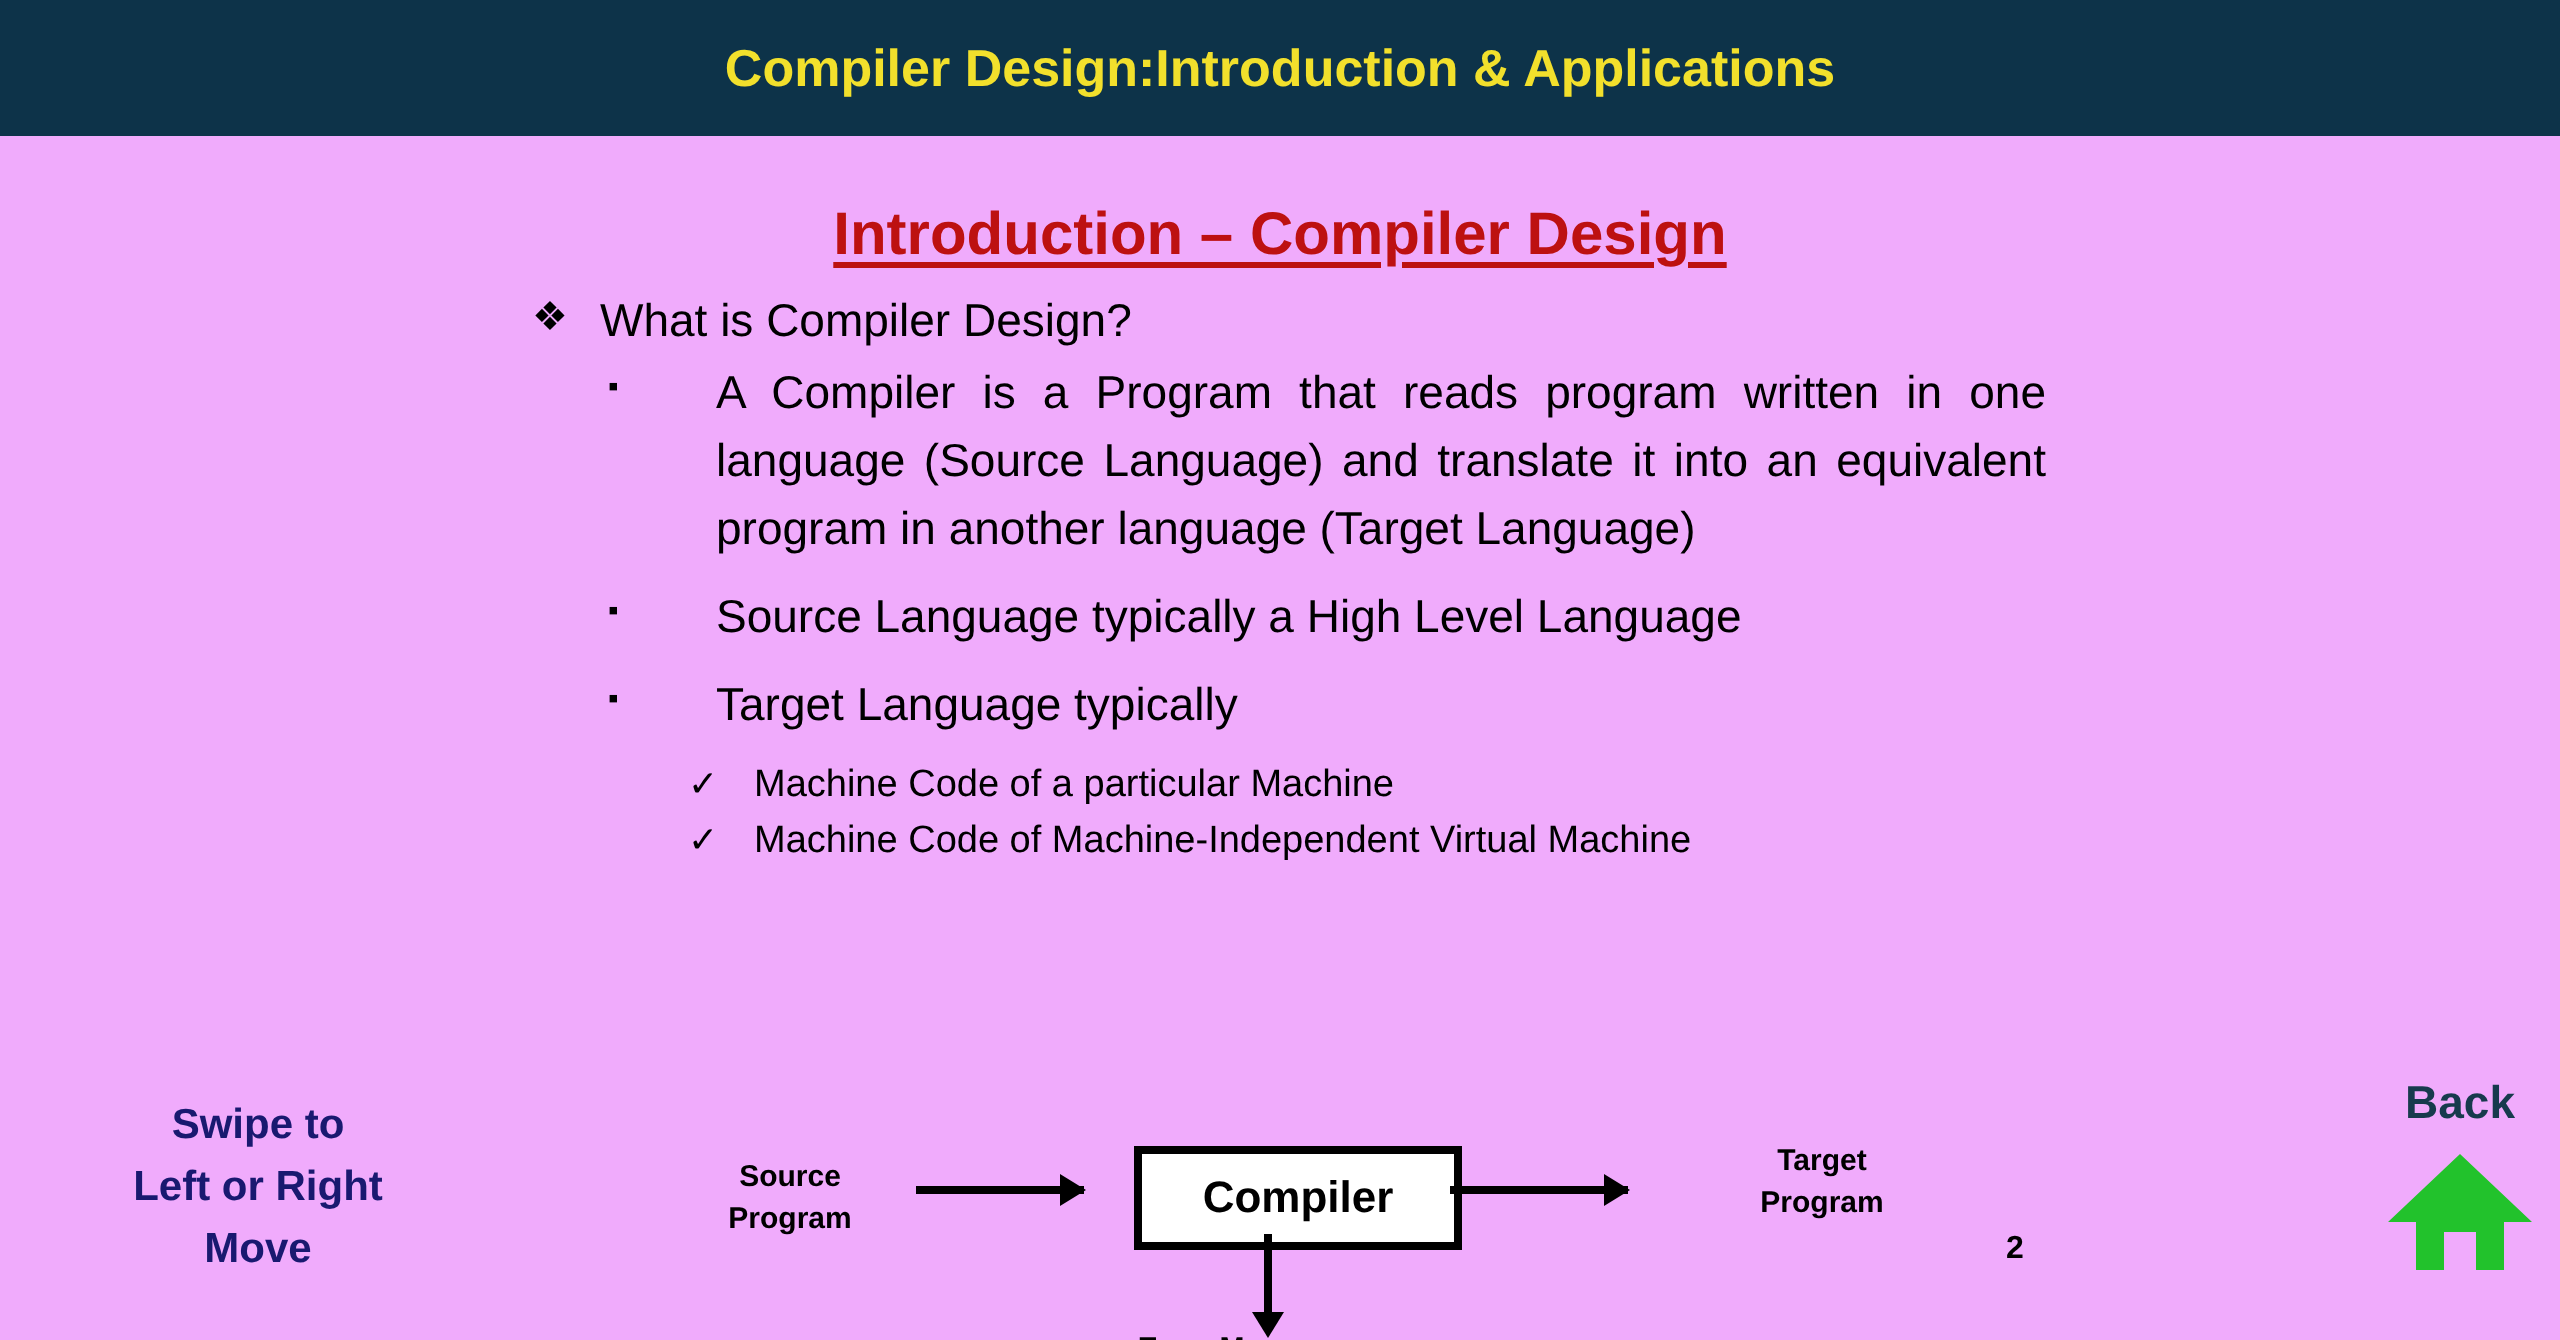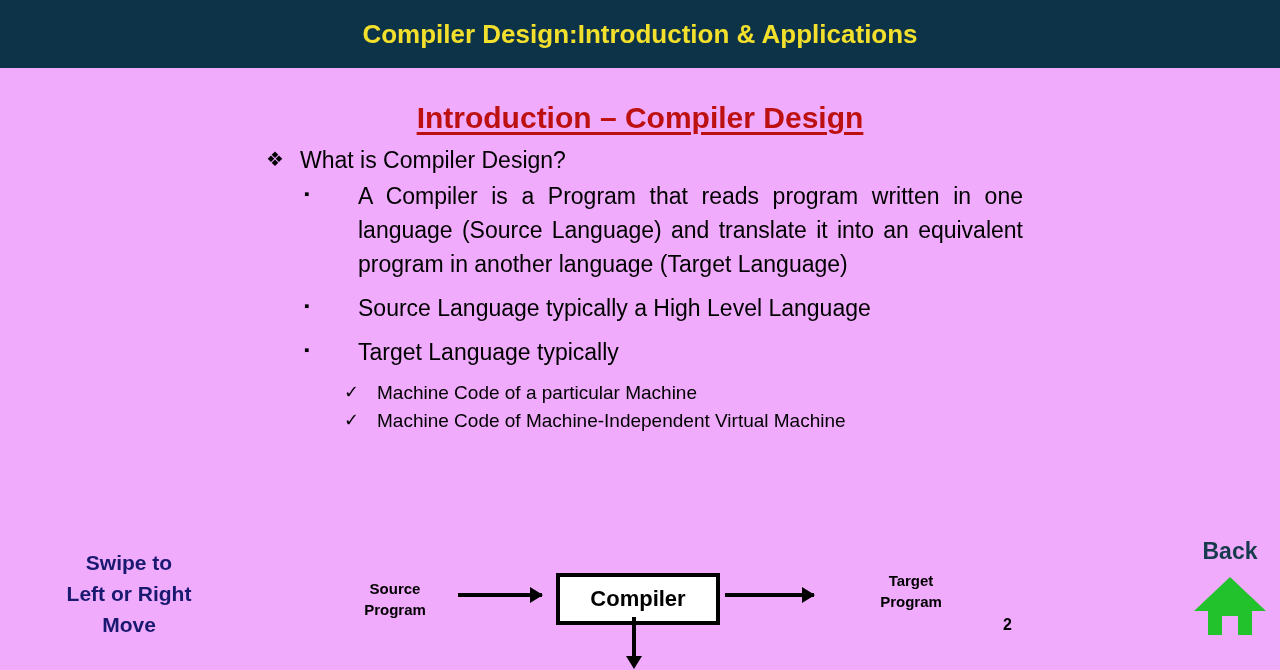--- a/index.html
+++ b/index.html
@@ -129,21 +129,21 @@
     text-align: center;
     line-height: 1.38;
     font-family: "Liberation Sans", sans-serif;
   }
   #source-program-label { left: 0px;   top: 81px; width: 110px; }
   #target-program-label { left: 516px; top: 73px; width: 110px; }
   #error-message-label  { left: 186px; top: 167px; width: 190px; }
 
   #compiler-box {
     position: absolute;
-    left: 216px;
+    left: 227px;
     top: 75px;
     width: 156px;
     height: 44px;
     border: 4px solid #000000;
     background: #ffffff;
     display: flex;
     align-items: center;
     justify-content: center;
   }
   #compiler-box-label {

